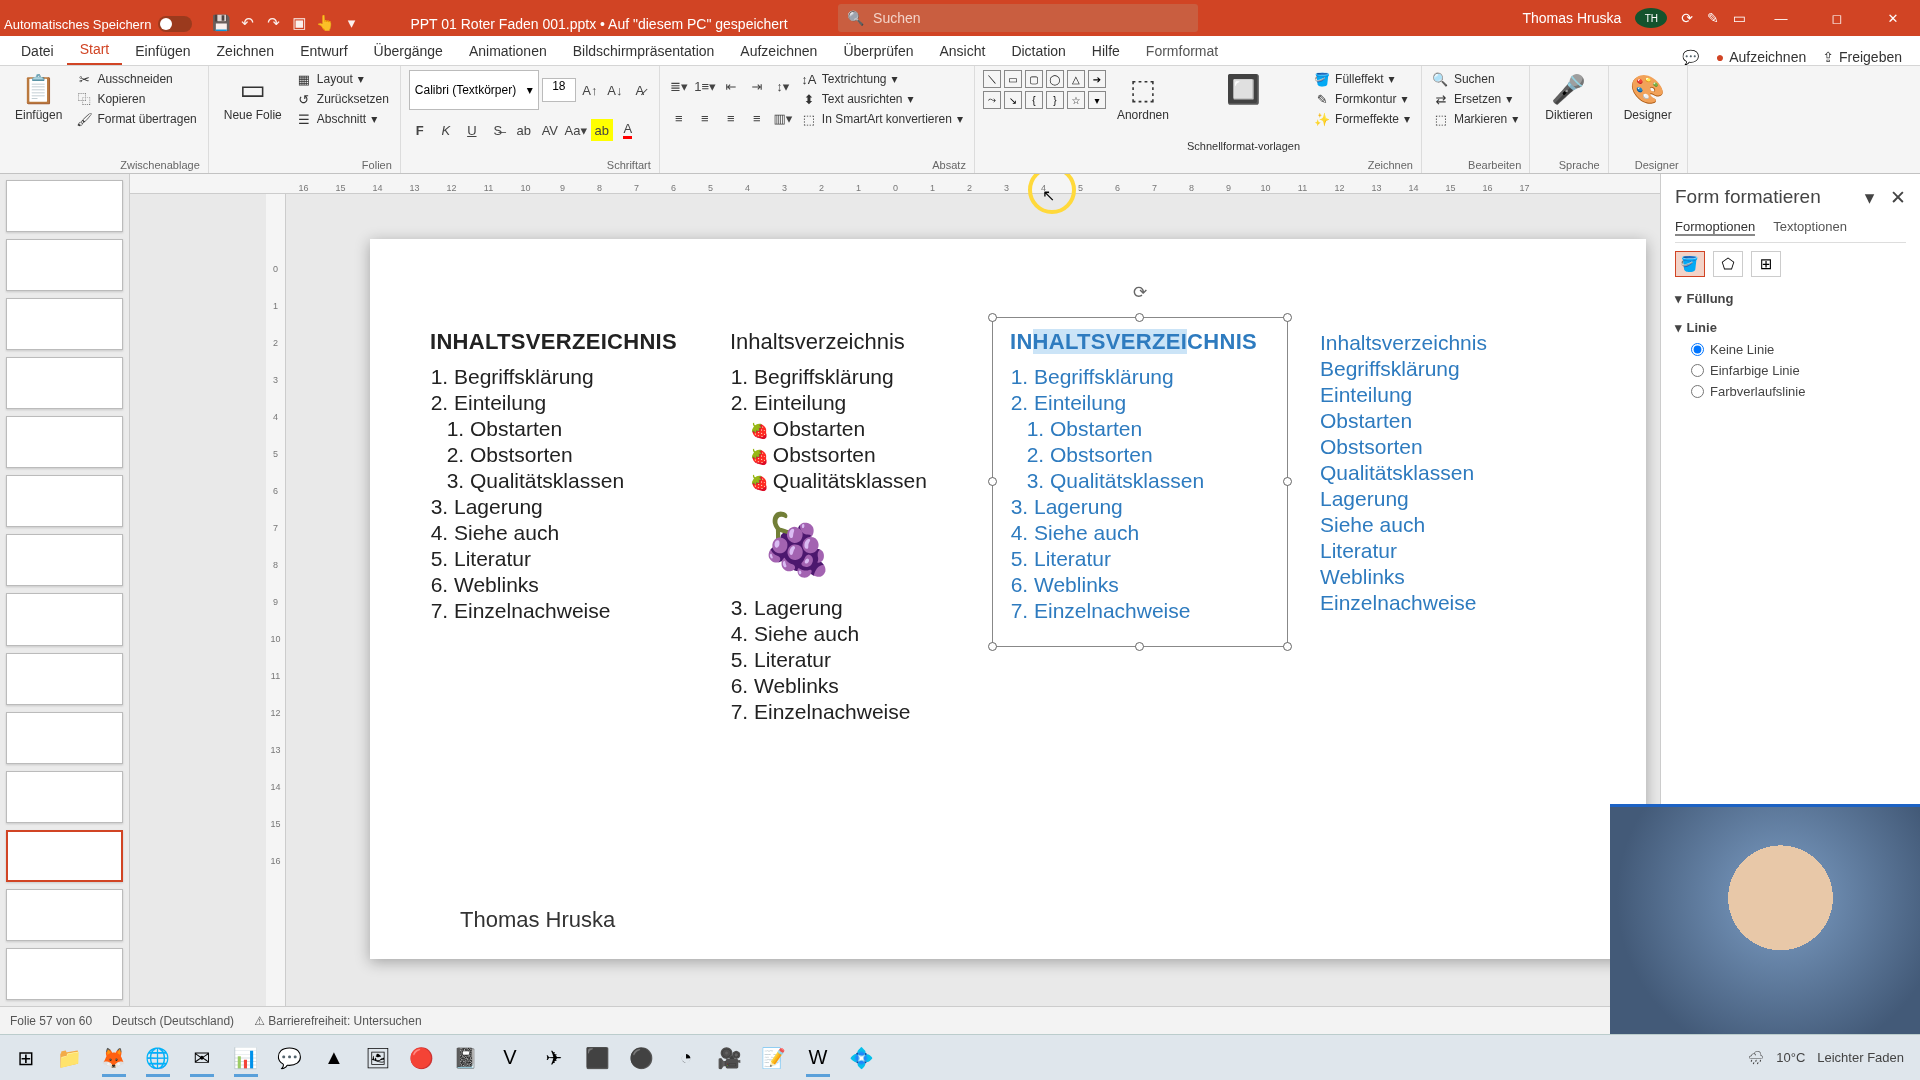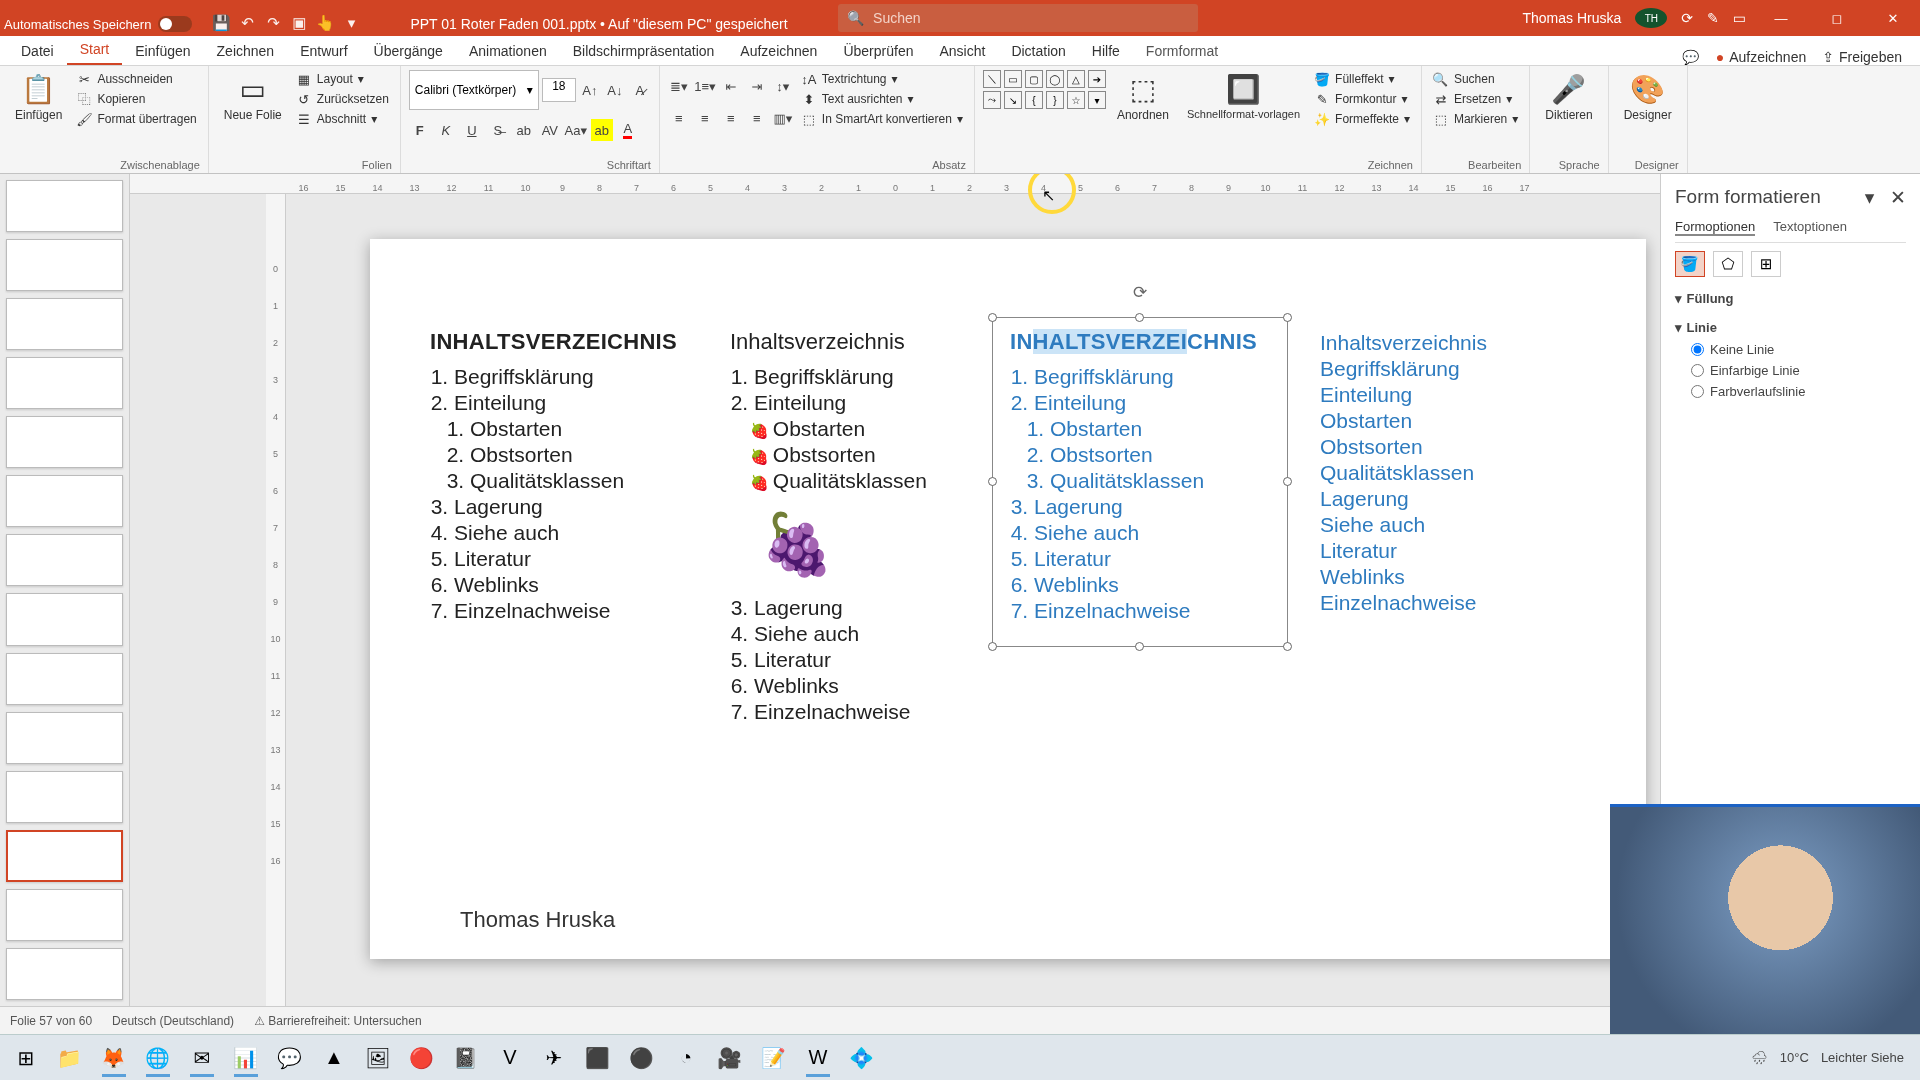--- a/index.html
+++ b/index.html
@@ -291,21 +291,21 @@
         <div class="sgcell">}</div>
         <div class="sgcell">☆</div>
         <div class="sgcell">▾</div>
       </div>
       <div class="bigbtn">
           <span class="icn">⬚</span>
           <span>Anordnen</span>
         </div>
       <div class="bigbtn">
           <span class="icn">🔲</span>
-          <span style="font-size:11px;">Schnellformat-vorlagen</span>
+          <span style="font-size:11px;margin-top:32px;">Schnellformat-vorlagen</span>
         </div>
       <div class="smallcol">
         <div class="smallbtn"><span class="sicn">🪣</span><span>Fülleffekt</span> ▾</div>
         <div class="smallbtn"><span class="sicn">✎</span><span>Formkontur</span> ▾</div>
         <div class="smallbtn"><span class="sicn">✨</span><span>Formeffekte</span> ▾</div>
       </div>
     </div>
     <div class="rgroup-label">Zeichnen</div>
   </div>
   <div class="rgroup">
@@ -569,19 +569,19 @@
   <div class="tbicon">⬛</div>
   <div class="tbicon">⚫</div>
   <div class="tbicon">◔</div>
   <div class="tbicon">🎥</div>
   <div class="tbicon">📝</div>
   <div class="tbicon act">W</div>
   <div class="tbicon">💠</div>
   <div class="tray">
     <span>🌧</span>
     <span>10°C</span>
-    <span>Leichter Siehe</span>
+    <span>Leichter Faden</span>
   </div>
 </div>
 
 <div class="webcam">
     <div class="wc-body"></div>
   </div>
 
 </body></html>

